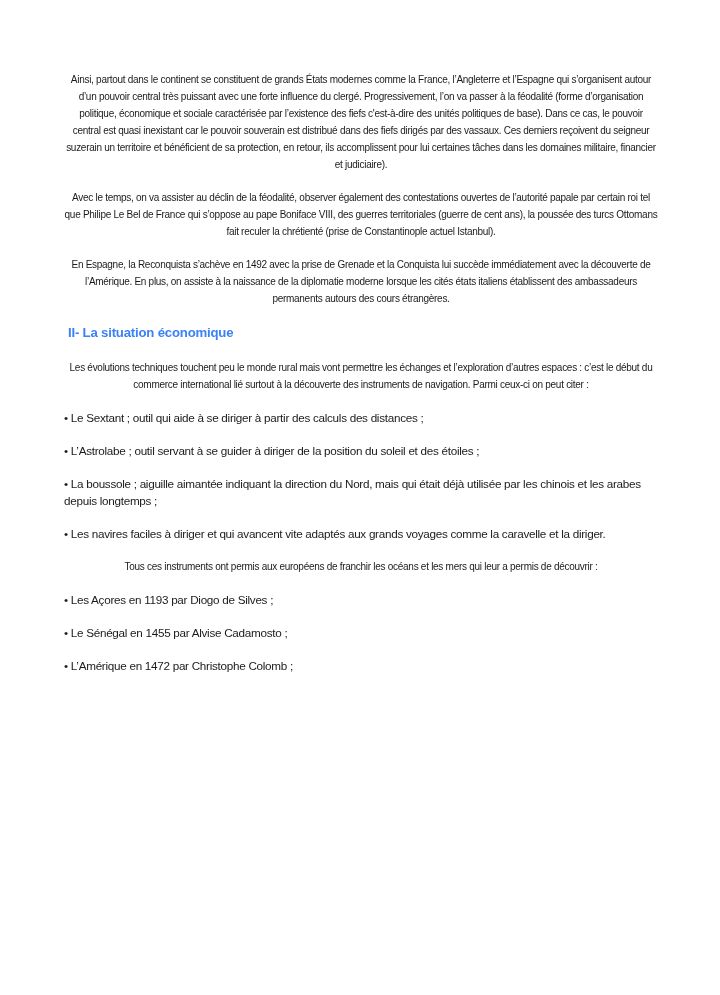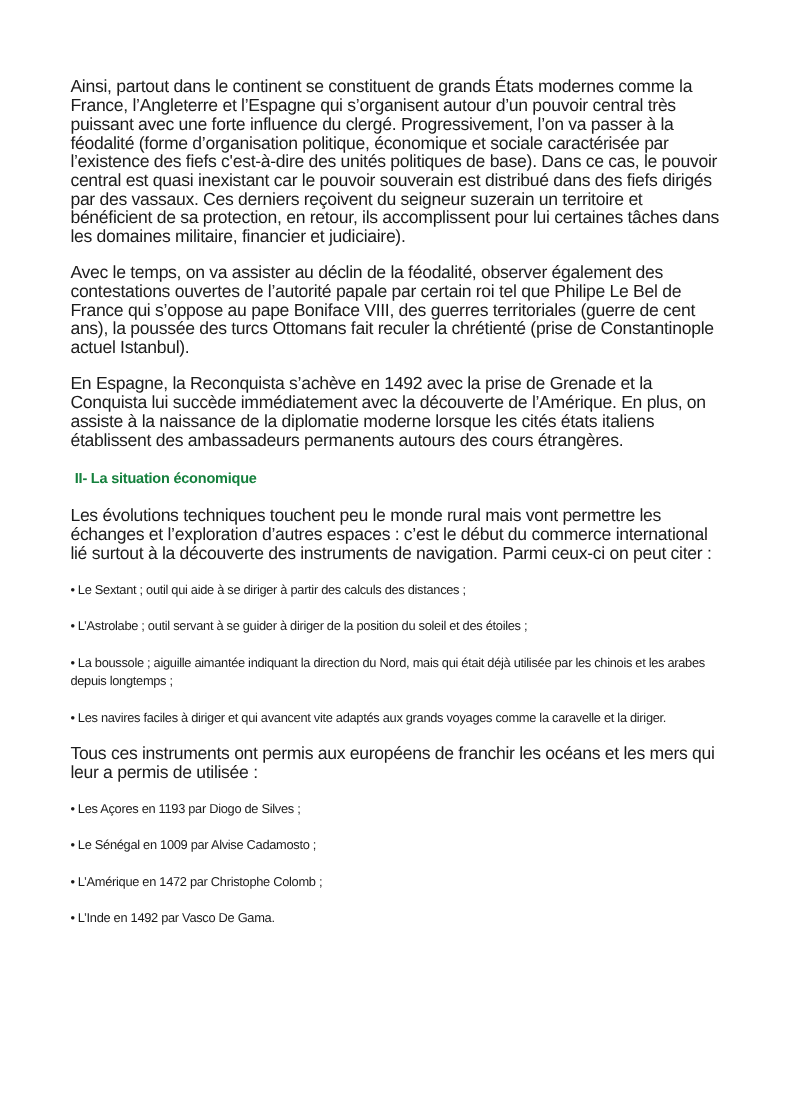--- a/index.html
+++ b/index.html
@@ -13,34 +13,34 @@
     width: 720px;
     height: 995px;
     background: #ffffff;
     padding: 71px 62px 0 64px;
     font-family: "Liberation Sans", "DejaVu Sans", sans-serif;
     color: #1b1b1b;
     overflow: hidden;
   }
   .body-text {
     margin: 0 0 16px 0;
-    font-size: 16px;
+    font-size: 10px;
     line-height: 17px;
     letter-spacing: -0.28px;
-    text-align: left;
+    text-align: center;
     white-space: normal;
   }
   .section-heading {
     margin: 2px 0 16px 0;
     padding-left: 4px;
     font-size: 13.2px;
     line-height: 20px;
     font-weight: 700;
     letter-spacing: -0.2px;
-    color: #15803d;
+    color: #3b82f6;
   }
   .bullet-para {
     margin: 12px 0 16px 0;
     font-size: 11.7px;
     line-height: 17px;
     letter-spacing: -0.28px;
   }
 </style>
 </head>
 <body>
@@ -58,25 +58,24 @@
   <p class="body-text">Les évolutions techniques touchent peu le monde rural mais vont permettre les échanges et l’exploration d’autres espaces : c’est le début du commerce international lié surtout à la découverte des instruments de navigation. Parmi ceux-ci on peut citer :</p>
 
   <p class="bullet-para">• Le Sextant ; outil qui aide à se diriger à partir des calculs des distances ;</p>
 
   <p class="bullet-para">• L’Astrolabe ; outil servant à se guider à diriger de la position du soleil et des étoiles ;</p>
 
   <p class="bullet-para">• La boussole ; aiguille aimantée indiquant la direction du Nord, mais qui était déjà utilisée par les chinois et les arabes depuis longtemps ;</p>
 
   <p class="bullet-para">• Les navires faciles à diriger et qui avancent vite adaptés aux grands voyages comme la caravelle et la diriger.</p>
 
-  <p class="body-text">Tous ces instruments ont permis aux européens de franchir les océans et les mers qui leur a permis de utilisée :</p>
+  <p class="body-text">Tous ces instruments ont permis aux européens de franchir les océans et les mers qui leur a permis de découvrir :</p>
 
   <p class="bullet-para">• Les Açores en 1193 par Diogo de Silves ;</p>
 
 
-  <p class="bullet-para">• Le Sénégal en 1009 par Alvise Cadamosto ;</p>
+  <p class="bullet-para">• Le Sénégal en 1455 par Alvise Cadamosto ;</p>
 
   <p class="bullet-para">• L’Amérique en 1472 par Christophe Colomb ;</p>
 
 
-  <p class="bullet-para">• L’Inde en 1492 par Vasco De Gama.</p>
 
 </div>
 
 </body></html>

